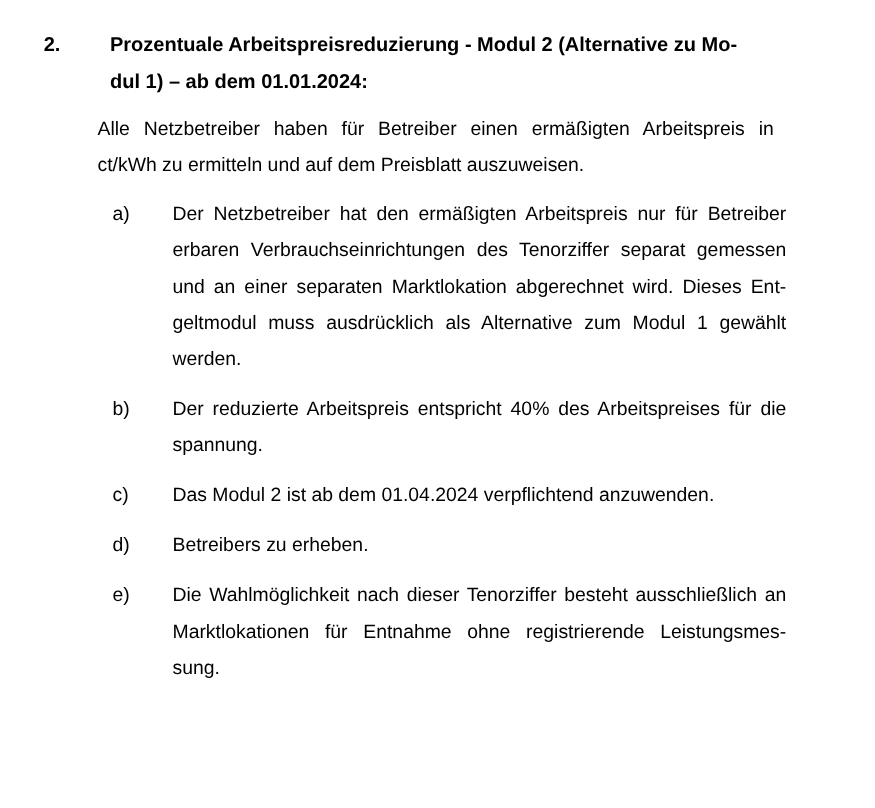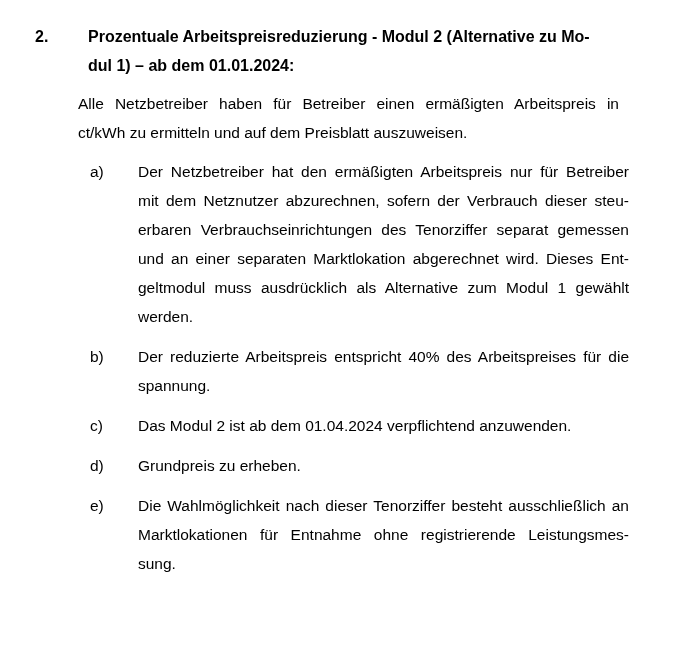--- a/index.html
+++ b/index.html
@@ -79,21 +79,20 @@
   <div class="intro">
       <div class="ln just">Alle Netzbetreiber haben für Betreiber einen ermäßigten Arbeitspreis in</div>
       <div class="ln">ct/kWh zu ermitteln und auf dem Preisblatt auszuweisen.</div>
     </div>
 
   <div>
   <div class="item">
     <div class="marker">a)</div>
     <div class="itext">
           <div class="ln just">Der Netzbetreiber hat den ermäßigten Arbeitspreis nur für Betreiber</div>
-          <div class="ln just">mit dem Netznutzer abzurechnen, sofern der Verbrauch dieser steu-</div>
           <div class="ln just">erbaren Verbrauchseinrichtungen des Tenorziffer separat gemessen</div>
           <div class="ln just">und an einer separaten Marktlokation abgerechnet wird. Dieses Ent-</div>
           <div class="ln just">geltmodul muss ausdrücklich als Alternative zum Modul 1 gewählt</div>
           <div class="ln">werden.</div>
         </div>
   </div>
 
   <div class="item">
     <div class="marker">b)</div>
     <div class="itext">
@@ -105,21 +104,21 @@
   <div class="item">
     <div class="marker">c)</div>
     <div class="itext">
           <div class="ln">Das Modul 2 ist ab dem 01.04.2024 verpflichtend anzuwenden.</div>
         </div>
   </div>
 
   <div class="item">
     <div class="marker">d)</div>
     <div class="itext">
-          <div class="ln">Grundpreis zu erheben.</div>
+          <div class="ln">Betreibers zu erheben.</div>
         </div>
   </div>
 
   <div class="item">
     <div class="marker">e)</div>
     <div class="itext">
           <div class="ln just">Die Wahlmöglichkeit nach dieser Tenorziffer besteht ausschließlich an</div>
           <div class="ln just">Marktlokationen für Entnahme ohne registrierende Leistungsmes-</div>
           <div class="ln">sung.</div>
         </div>

